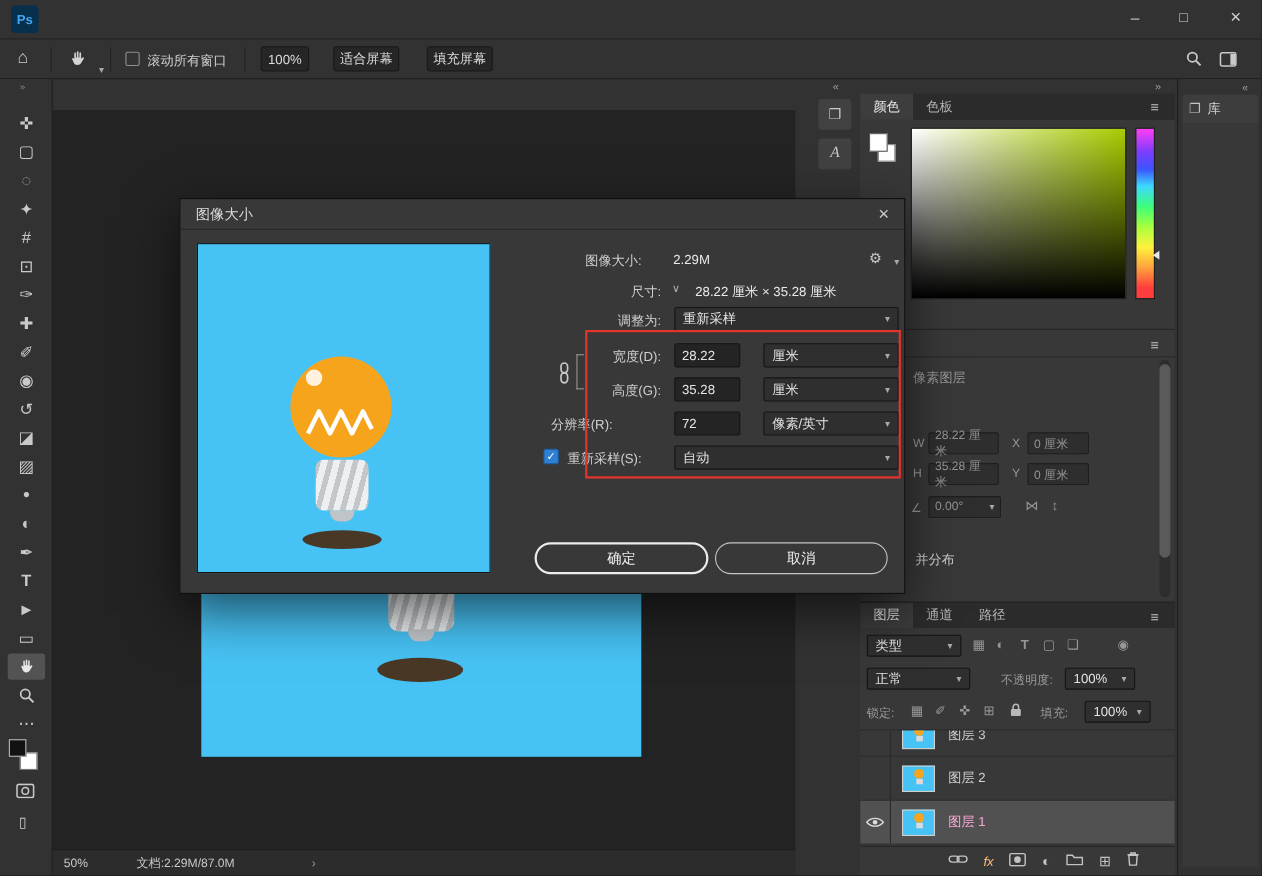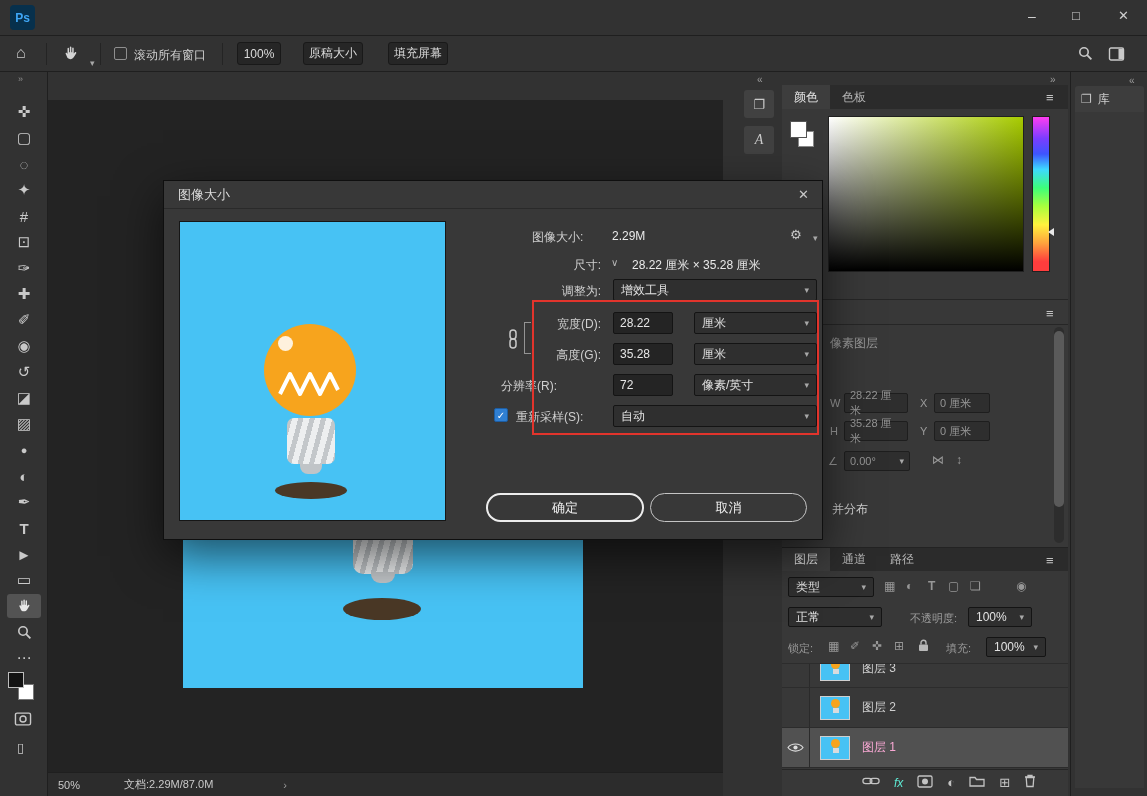--- a/index.html
+++ b/index.html
@@ -54,21 +54,21 @@
       <svg width="17" height="17" viewBox="0 0 16 16">
           <path fill="#d4d4d4" d="M5.2 7.6V3.2c0-.9 1.4-.9 1.4 0v3.6h.8V2.2c0-.9 1.4-.9 1.4 0v4.6h.8V3c0-.9 1.4-.9 1.4 0v5l1.2-1.1c.7-.6 1.7.3 1.1 1.1l-2.1 3.4c-.7 1.2-1.8 1.9-3.3 1.9-1.9 0-3-1-3.4-2.6L3.4 8.3c-.2-.9.9-1.4 1.4-.6l.4.7z"></path>
         </svg>
     </span>
     <span class="abs ar" style="left:84px;top:22px">▾</span>
     <div class="abs sepv" style="left:100px;top:7px"></div>
     <span class="abs" style="left:114px;top:11px;width:13px;height:13px;border:1px solid #8f8f8f;border-radius:2px;background:transparent"></span>
     <span class="abs lbl" style="left:134px;top:11px">滚动所有窗口</span>
     <div class="abs sepv" style="left:222px;top:7px"></div>
     <div class="abs tbtn" style="left:237px;top:6px;width:44px;height:23px">100%</div>
-    <div class="abs tbtn" style="left:303px;top:6px;width:60px;height:23px">原稿大小</div>
+    <div class="abs tbtn" style="left:303px;top:6px;width:60px;height:23px">适合屏幕</div>
     <div class="abs tbtn" style="left:388px;top:6px;width:60px;height:23px">填充屏幕</div>
     <span class="abs" style="left:1078px;top:10px">
       <svg width="15" height="15" viewBox="0 0 15 15">
           <circle cx="6" cy="6" r="4.2" fill="none" stroke="#c9c9c9" stroke-width="1.6"></circle>
           <line x1="9.2" y1="9.2" x2="13.4" y2="13.4" stroke="#c9c9c9" stroke-width="1.8"></line>
         </svg>
     </span>
     <span class="abs" style="left:1108px;top:11px">
       <svg width="17" height="14" viewBox="0 0 16 14">
           <rect x="1" y="1" width="14" height="12" rx="1.5" fill="none" stroke="#c9c9c9" stroke-width="1.4"></rect>
@@ -277,21 +277,21 @@
       </div>
     </div>
 
     <div class="abs flex" style="left:0;top:198px;width:286px;height:26px;border-top:1px solid #262626;background:#383838">
       <span style="margin-left:80px">
         <svg width="18" height="12" viewBox="0 0 20 12">
             <rect x="1" y="3" width="10" height="6" rx="3" fill="none" stroke="#c3c3c3" stroke-width="1.4"></rect>
             <rect x="9" y="3" width="10" height="6" rx="3" fill="none" stroke="#c3c3c3" stroke-width="1.4"></rect>
           </svg>
       </span>
-      <span style="margin-left:14px;color:#5eead4;font-size:12px;font-style:italic">fx</span>
+      <span style="margin-left:14px;color:#fdba74;font-size:12px;font-style:italic">fx</span>
       <span style="margin-left:14px">
         <svg width="16" height="13" viewBox="0 0 16 13">
             <rect x="1" y="1" width="14" height="11" rx="1.5" fill="none" stroke="#c3c3c3" stroke-width="1.3"></rect>
             <circle cx="8" cy="6.5" r="3" fill="#c3c3c3"></circle>
           </svg>
       </span>
       <span style="margin-left:14px;color:#c3c3c3;font-size:13px">◐</span>
       <span style="margin-left:14px">
         <svg width="16" height="12" viewBox="0 0 16 12">
             <path d="M1 2.5h5l1.5 2H15v6.5H1z" fill="none" stroke="#c3c3c3" stroke-width="1.3"></path>
@@ -338,21 +338,21 @@
     <span class="abs" style="left:448px;top:48px;font-size:12px;color:#eaeaea">2.29M</span>
     <span class="abs" style="left:626px;top:46px;color:#c9c9c9;font-size:13px">⚙</span>
     <span class="abs ar" style="left:643px;top:52px">▾</span>
 
     <div class="abs lbl" style="left:337px;top:76px;width:100px;text-align:right">尺寸:</div>
     <span class="abs" style="left:447px;top:76px;color:#b5b5b5;font-size:10px">∨</span>
     <span class="abs" style="left:468px;top:76px;font-size:12px;color:#eaeaea">28.22 厘米 × 35.28 厘米</span>
 
     <div class="abs lbl" style="left:337px;top:102px;width:100px;text-align:right">调整为:</div>
     <div class="abs dd" style="left:449px;top:98px;width:204px;height:22px">
-        <span>增效工具</span>
+        <span>重新采样</span>
         <span class="ar">▾</span>
       </div>
 
     <div class="abs lbl" style="left:337px;top:135px;width:100px;text-align:right">宽度(D):</div>
     <div class="abs fld" style="left:449px;top:131px;width:60px;height:22px">28.22</div>
     <div class="abs dd" style="left:530px;top:131px;width:123px;height:22px">
         <span>厘米</span>
         <span class="ar">▾</span>
       </div>
 

